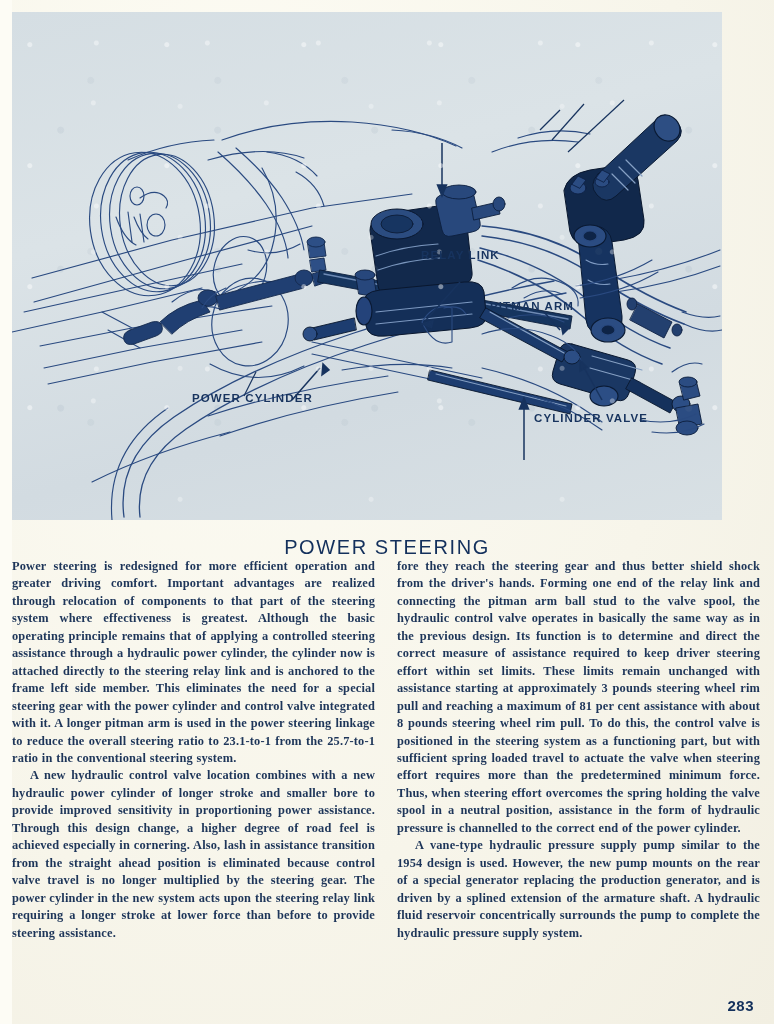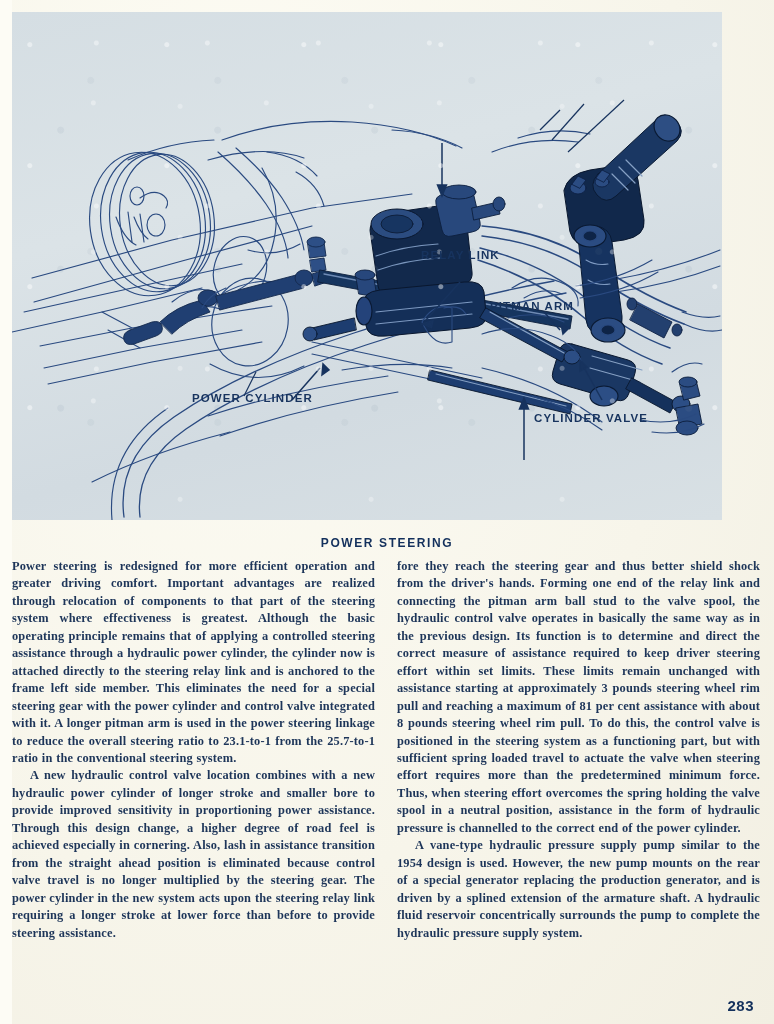--- a/index.html
+++ b/index.html
@@ -43,22 +43,22 @@
     color:#17335e;
     white-space:nowrap;
     line-height:14px;
     text-align:center;
   }
   
   .article-title{
     position:absolute;left:0;right:0;top:536px;
     text-align:center;
     font-family:"Liberation Sans",sans-serif;
-    font-weight:bold;
-    font-size:12px;
+    font-weight:normal;
+    font-size:20px;
     letter-spacing:1.6px;
     color:#13305c;
   }
   .cols{
     position:absolute;left:12px;top:558px;width:748px;height:440px;
     display:flex;gap:22px;font-weight:bold;
   }
   .col{width:363px;}
   .col p{
     margin:0;

